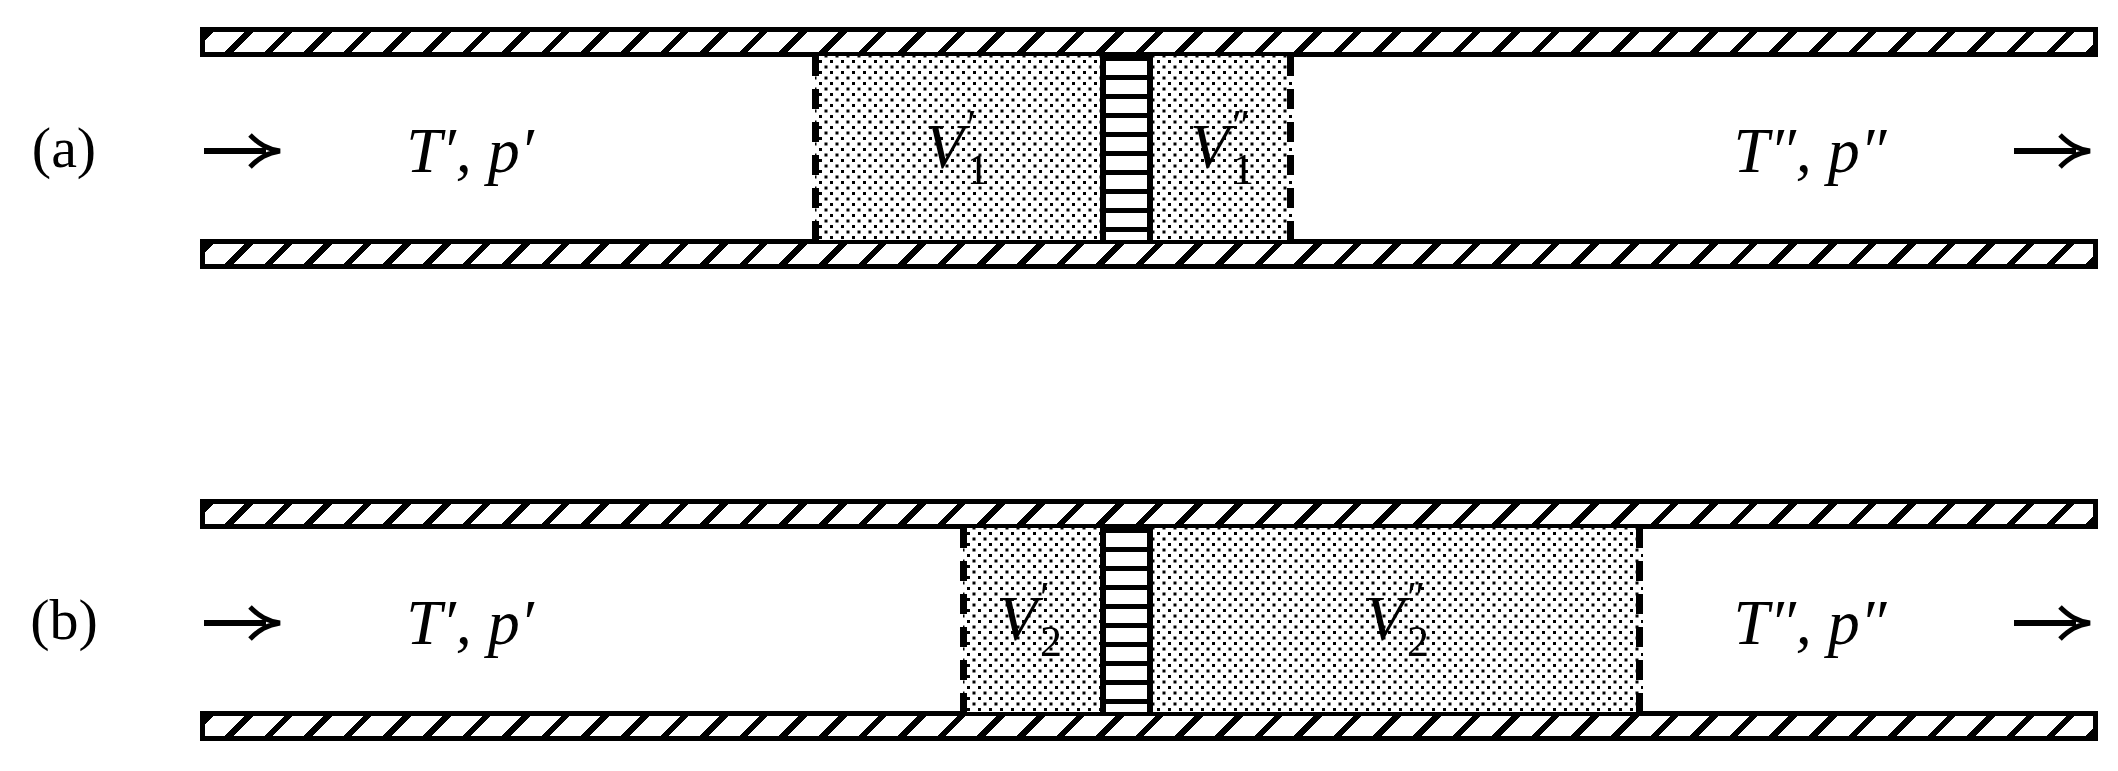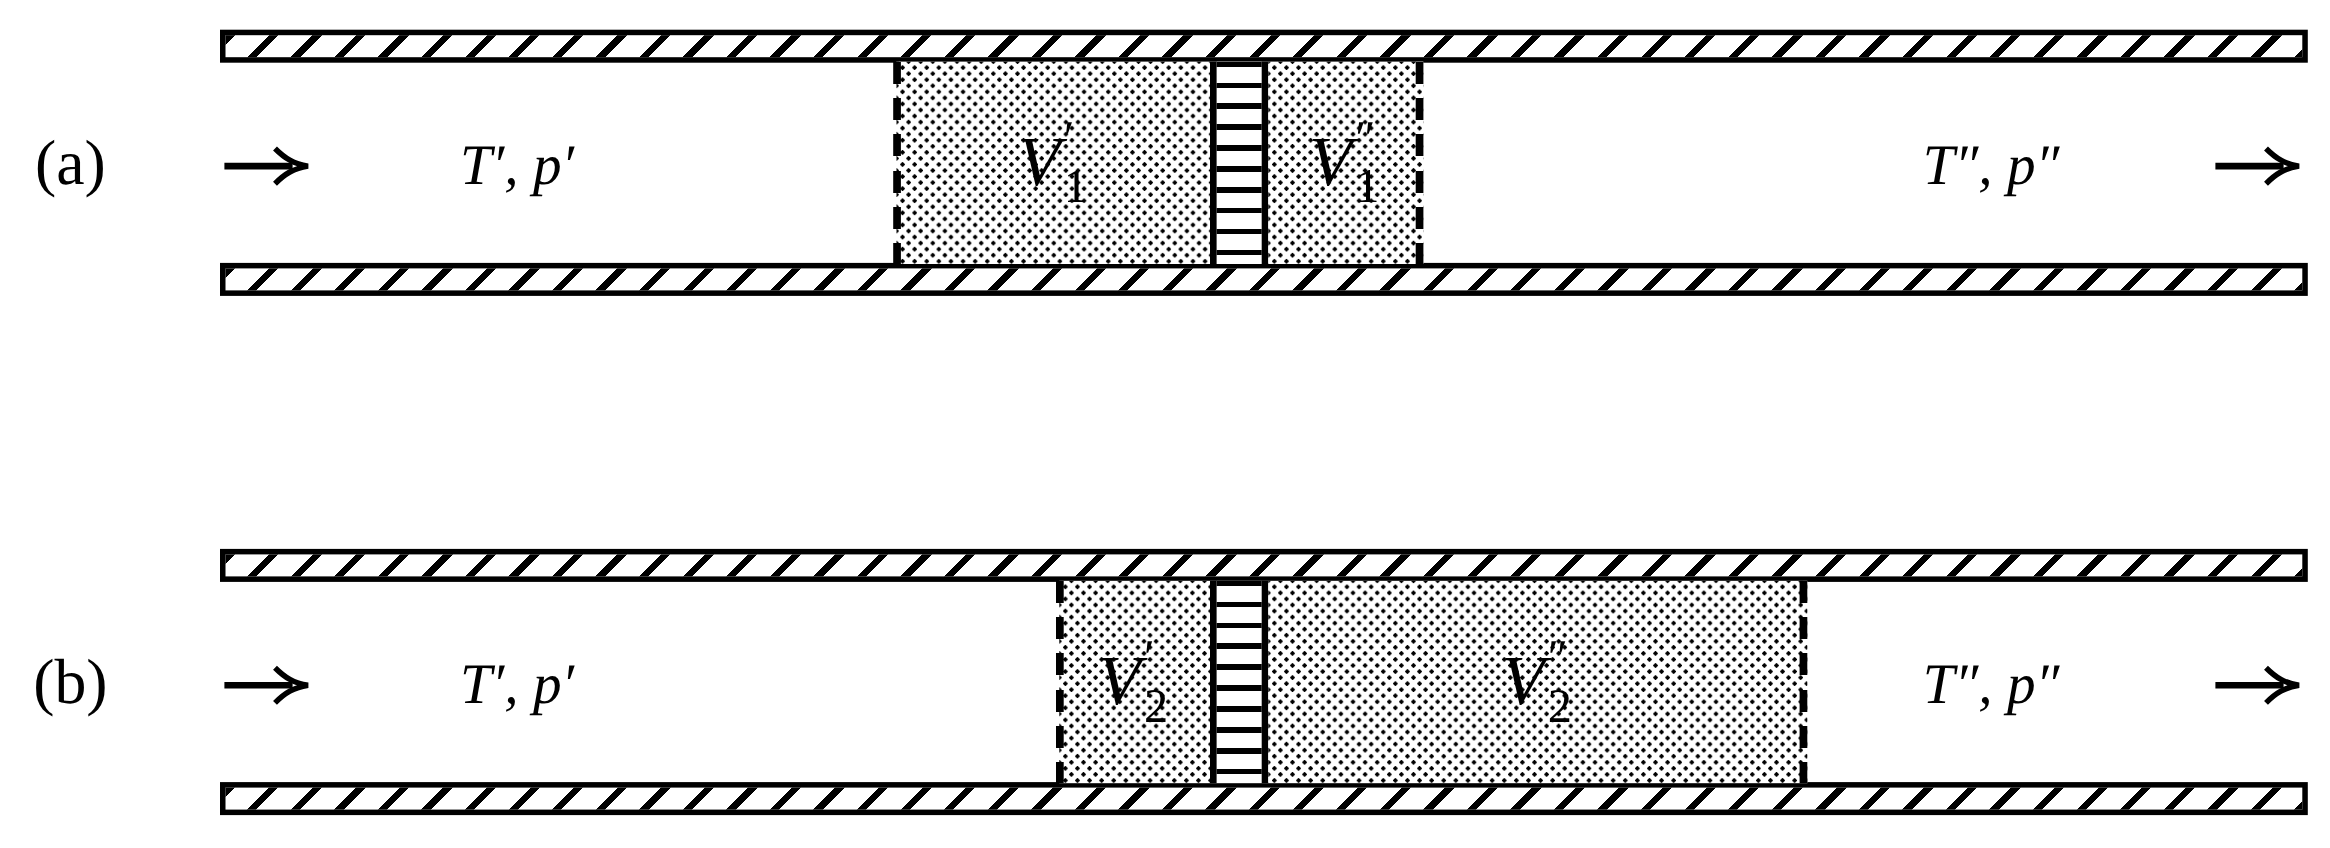--- a/index.html
+++ b/index.html
@@ -61,21 +61,21 @@
   .panel-label{
     position:absolute;left:8px;width:112px;height:82px;
     display:flex;align-items:center;justify-content:center;
     font-size:58px;font-style:normal;
   }
   #a-panel-label{top:106px}
   #b-panel-label{top:578px}
 
   .state-label{
     position:absolute;width:280px;height:94px;line-height:94px;
-    text-align:center;font-style:italic;font-size:52px;white-space:nowrap;
+    text-align:center;font-style:italic;font-size:64px;white-space:nowrap;
   }
   #a-inlet-state {left:330px;top:104px;}
   #a-outlet-state{left:1670px;top:104px;}
   #b-inlet-state {left:330px;top:576px;}
   #b-outlet-state{left:1670px;top:576px;}
 
   .vol-label{
     position:absolute;width:200px;height:95px;
     display:flex;align-items:center;justify-content:center;
   }

